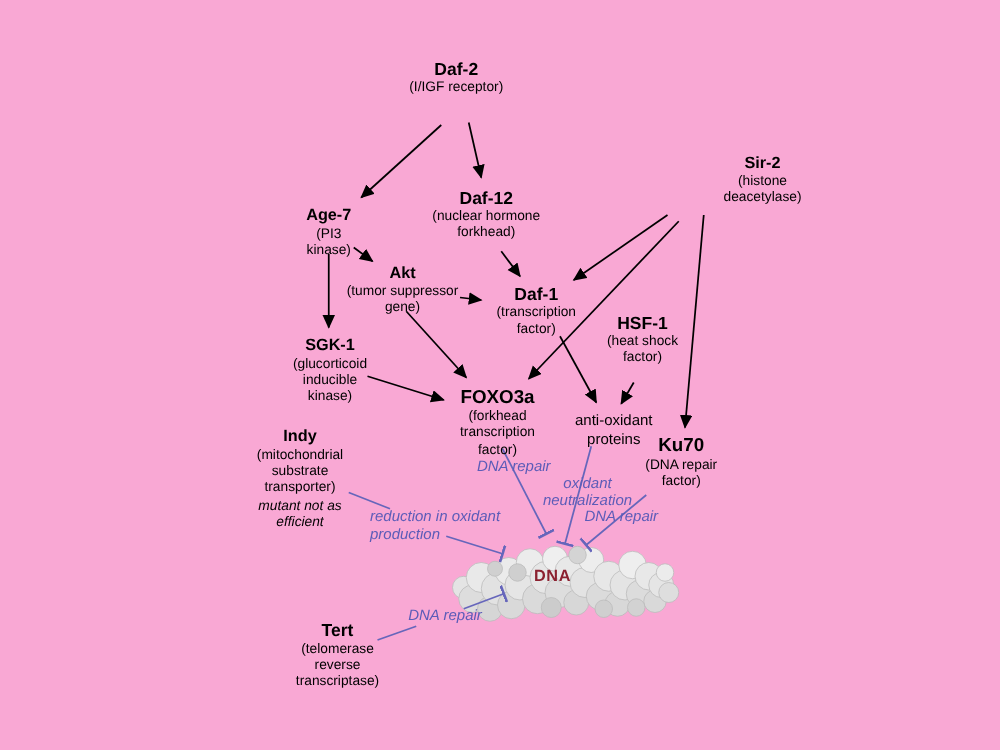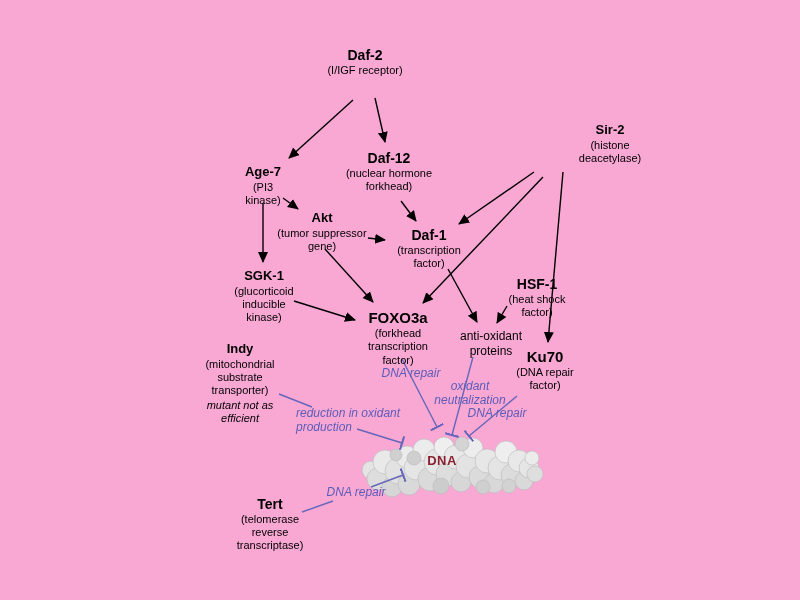--- a/index.html
+++ b/index.html
@@ -144,21 +144,21 @@
 factor)</div>
   </div>
 
   <div class="node" style="left:264px;top:269px;">
     <div class="title-b">SGK-1</div>
     <div class="sub">(glucorticoid
 inducible
 kinase)</div>
   </div>
 
-  <div class="node" style="left:514px;top:276px;margin-left:23px;">
+  <div class="node" style="left:514px;top:250px;">
     <div class="title-r">HSF-1</div>
     <div class="sub">(heat shock
 factor)</div>
   </div>
 
   <div class="node" style="left:398px;top:309px;">
     <div class="title-r lg">FOXO3a</div>
     <div class="sub">(forkhead
 transcription
 factor)</div>

